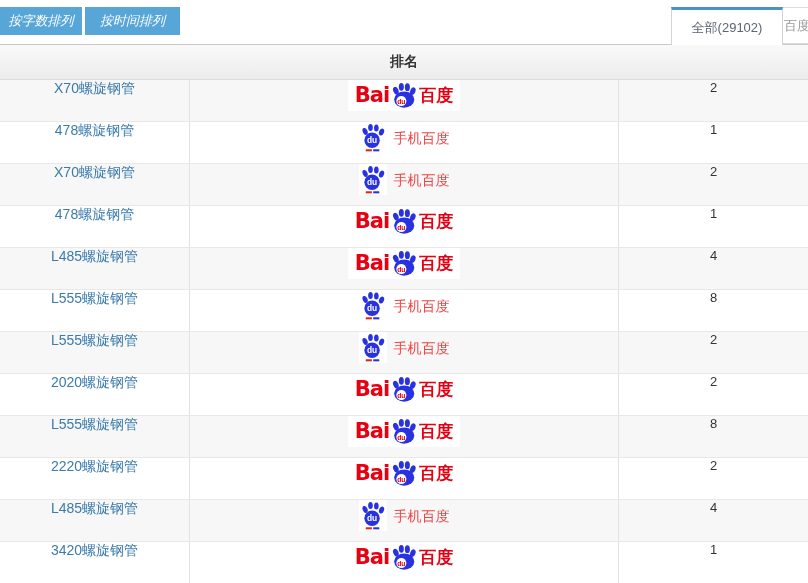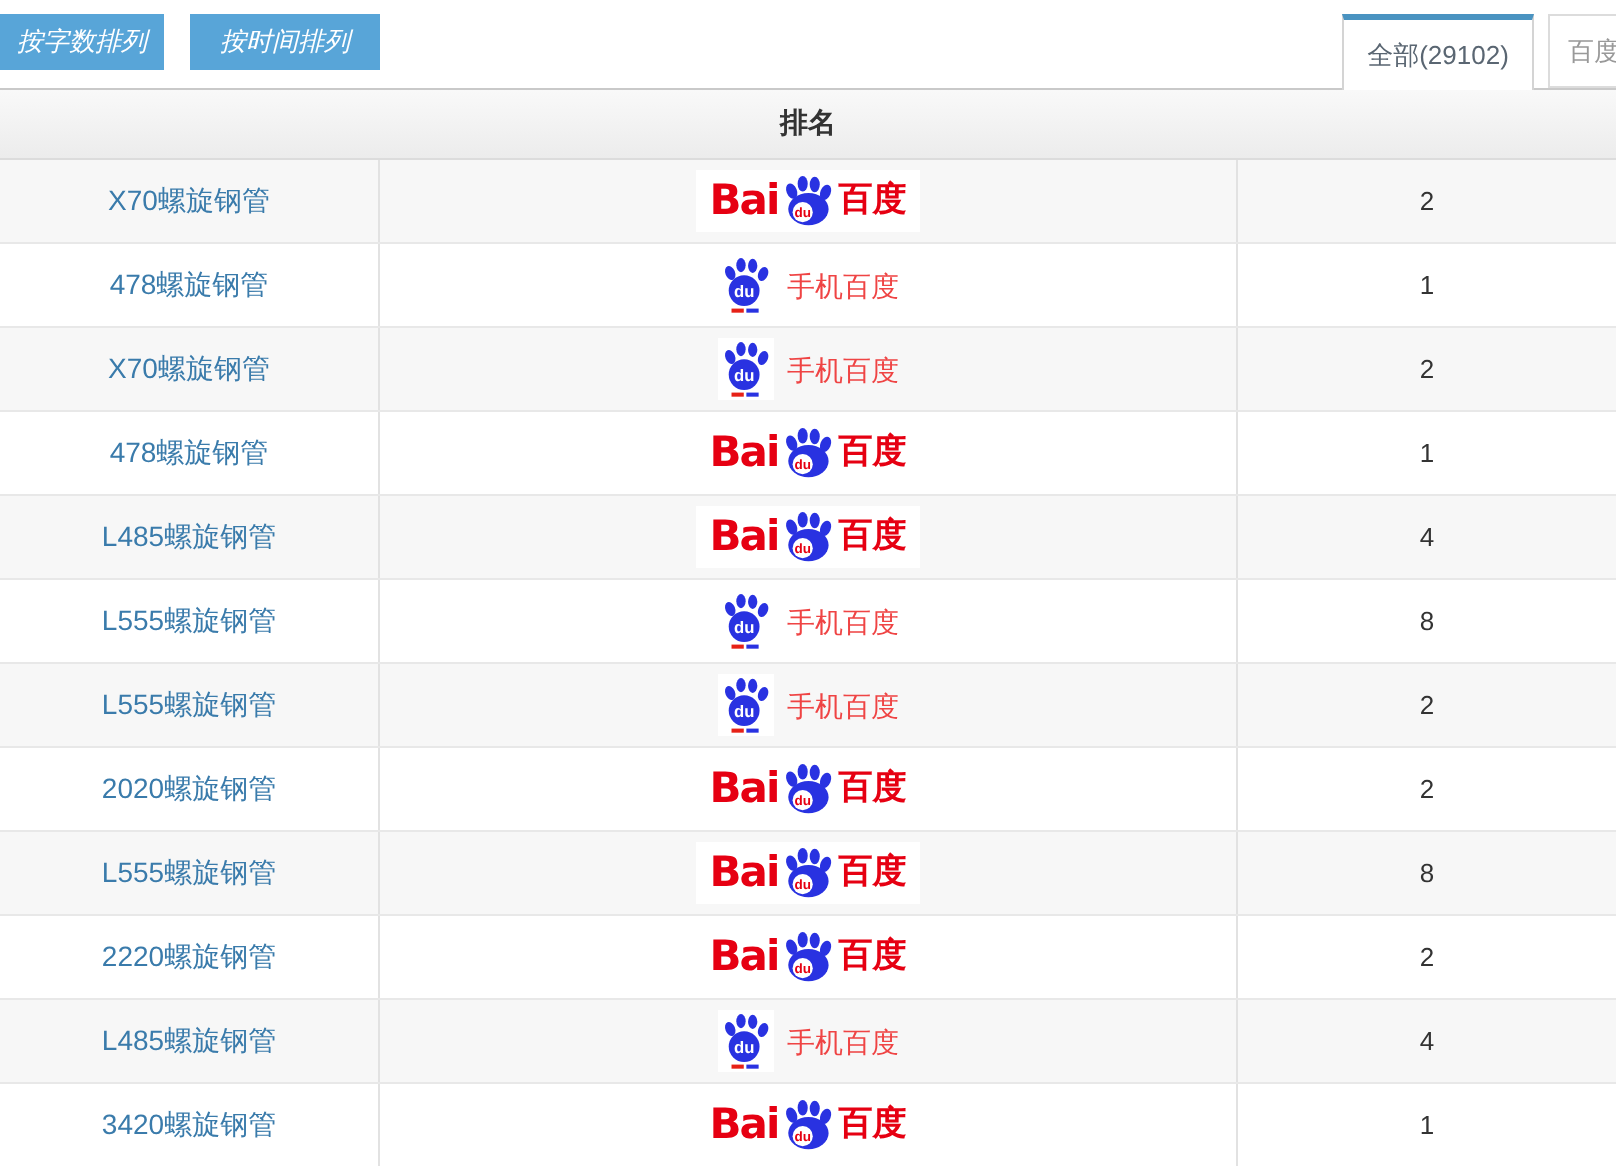--- a/index.html
+++ b/index.html
@@ -9,29 +9,29 @@
   }
   
   .sort-btn{
     position:absolute;top:7px;height:28px;box-sizing:border-box;
     background:#58a5d8;color:#fff;border:none;font-size:13px;
     display:flex;align-items:center;justify-content:center;cursor:pointer;
     font-family:"Liberation Sans","DejaVu Sans",sans-serif;
     font-style:italic;
   }
   .btn-words{left:0;width:82px;}
-  .btn-time{left:95px;width:95px;}
+  .btn-time{left:85px;width:95px;}
   
   .tab{
     position:absolute;box-sizing:border-box;background:#fff;
     display:flex;align-items:center;justify-content:center;
     font-size:13px;cursor:pointer;
   }
   .tab-all{
-    top:7px;left:671px;width:96px;height:38px;z-index:3;
+    top:7px;left:671px;width:112px;height:38px;z-index:3;
     border:1px solid #d4d4d4;border-top:3px solid #4a93c1;border-bottom:none;
     color:#5a6672;
   }
   .tab-baidu{
     top:7px;left:774px;width:60px;height:37px;z-index:1;
     border:1px solid #dcdcdc;color:#999;justify-content:flex-start;
     padding-left:9px;
   }
   
   .rank-table{position:absolute;top:44px;left:0;width:808px;border-top:1px solid #c9c9c9;}
@@ -42,21 +42,21 @@
   }
   .th{
     display:flex;align-items:center;justify-content:center;
     font-weight:bold;font-size:14px;color:#333;box-sizing:border-box;
   }
   .row{
     display:flex;height:42px;box-sizing:border-box;
     border-bottom:1px solid #e8e8e8;background:#fff;
   }
   .tbody .row:nth-child(odd){background:#f7f7f7;}
-  .cell{display:flex;align-items:center;justify-content:center;box-sizing:border-box;}
+  .cell{display:flex;align-items:flex-start;justify-content:center;box-sizing:border-box;}
   .c-kw{width:190px;border-right:1px solid #e2e2e2;}
   .c-se{width:429px;border-right:1px solid #e2e2e2;}
   .c-rank{flex:1;}
   .kw{color:#3a7bab;font-size:14px;text-decoration:none;cursor:pointer;}
   .rank{color:#333;font-size:13px;}
   
   .logo-pc{
     background:#fff;display:inline-flex;align-items:center;
     padding:2px 7px;line-height:1;
   }

